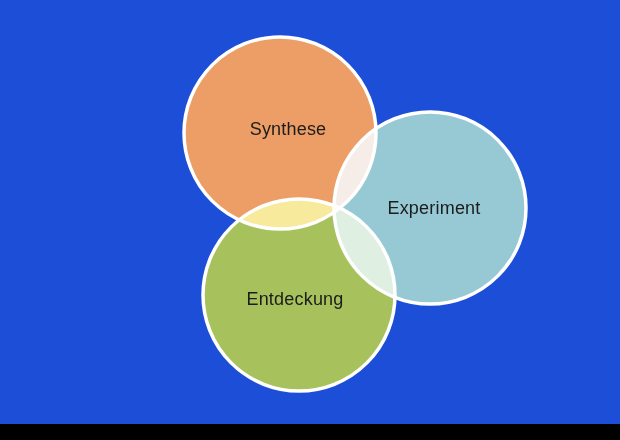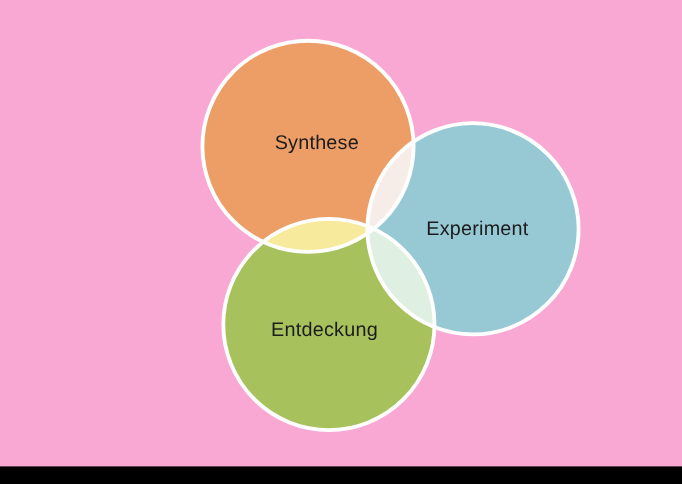--- a/index.html
+++ b/index.html
@@ -5,21 +5,21 @@
   html, body { margin: 0; padding: 0; }
   body {
     width: 620px; height: 440px;
     background: #000000;
     overflow: hidden;
     font-family: "Liberation Sans", sans-serif;
   }
   .stage {
     position: relative;
     width: 620px; height: 424px;
-    background: #f9a8d4;
+    background: #1d4ed8;
   }
   .venn-svg { display: block; }
   .venn-label {
     font-family: "Liberation Sans", sans-serif;
     font-size: 18px;
     letter-spacing: 0.2px;
   }
   .outline { fill: none; stroke-width: 3.5; }
 </style>
 </head>

